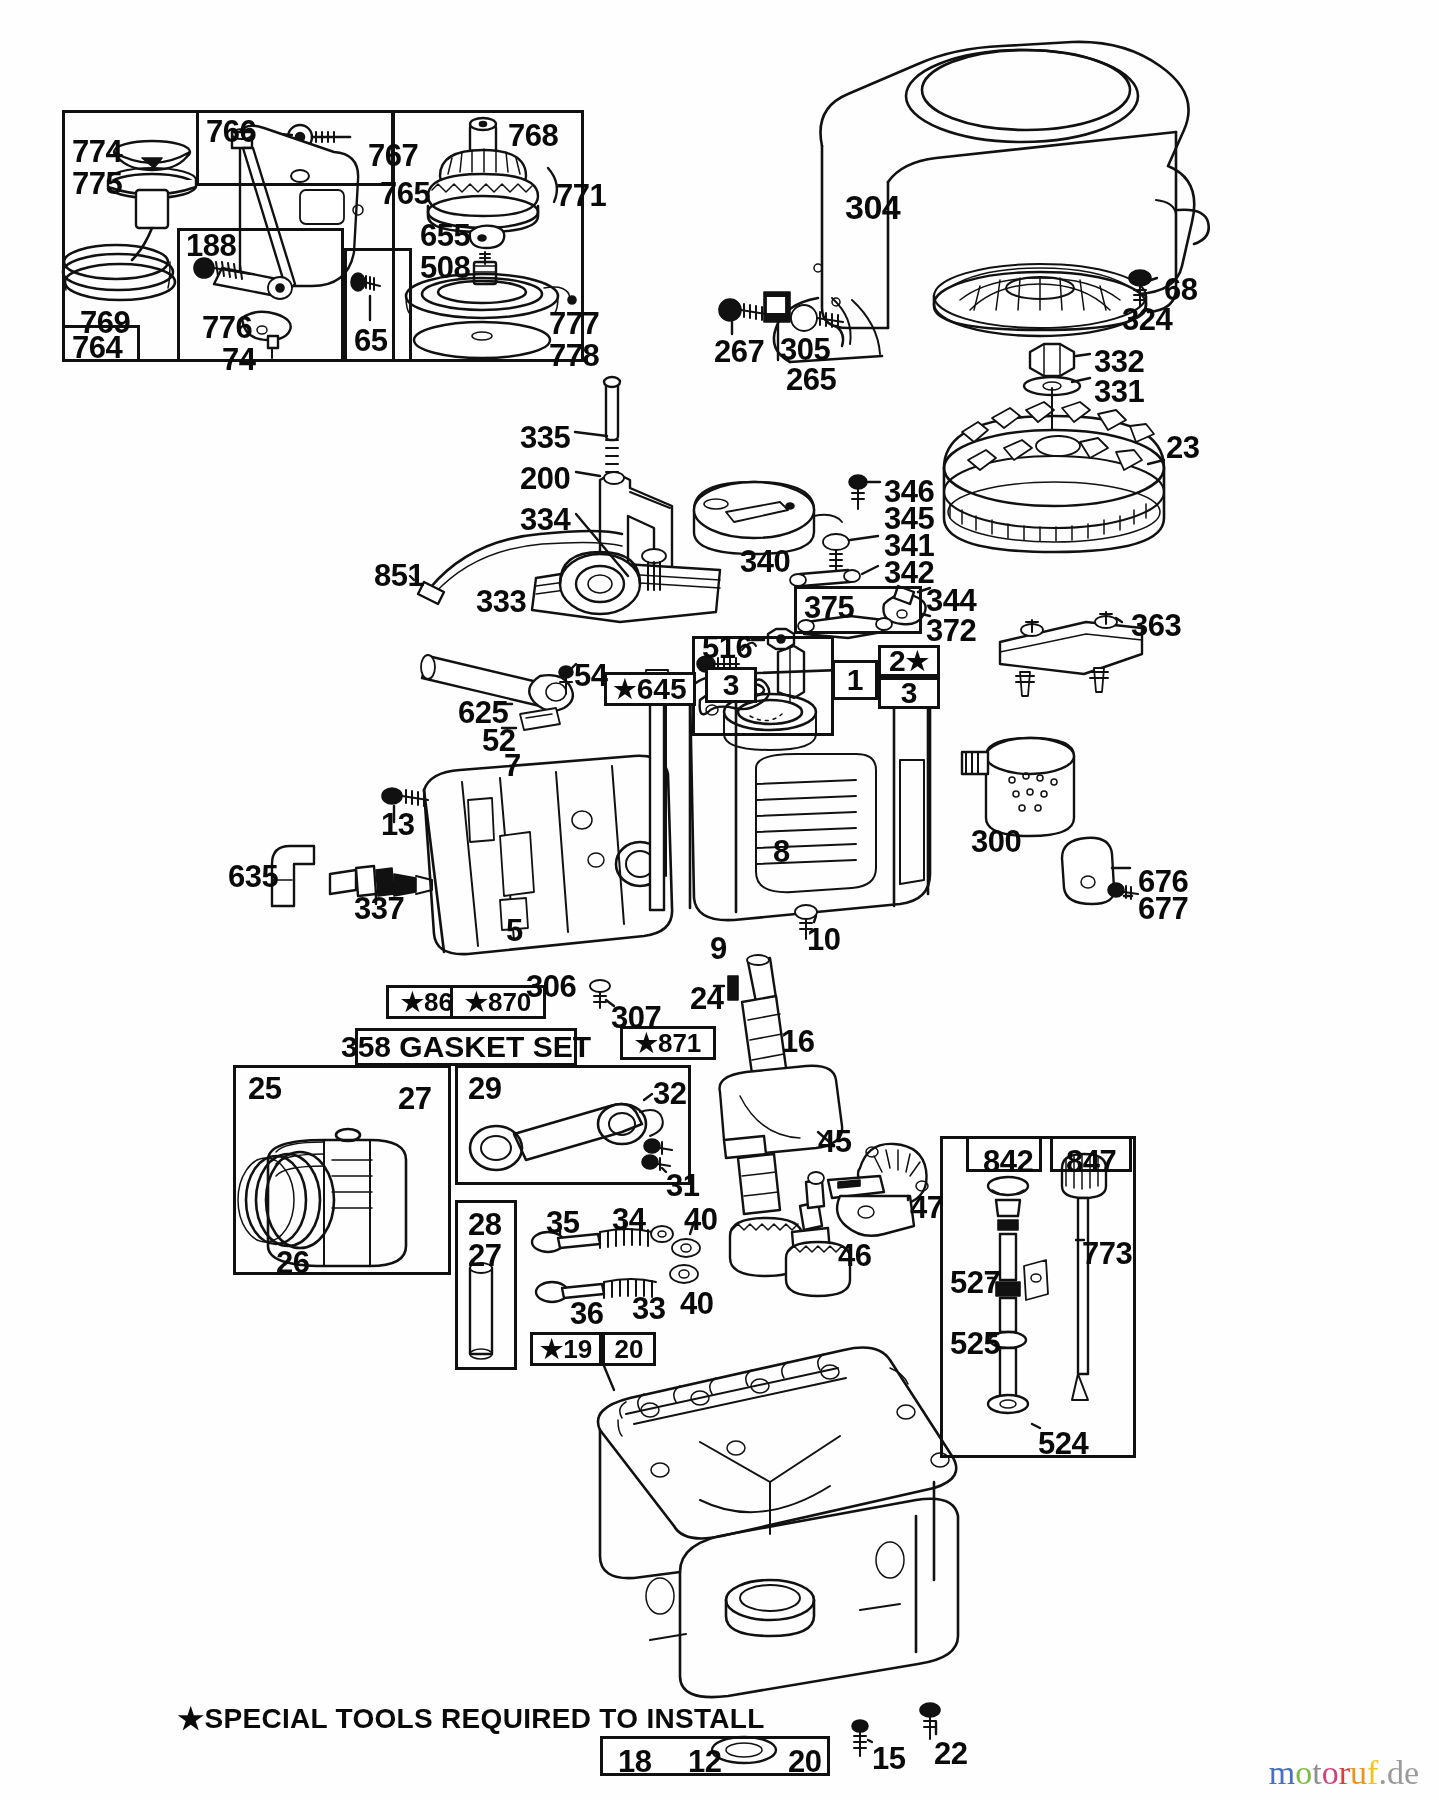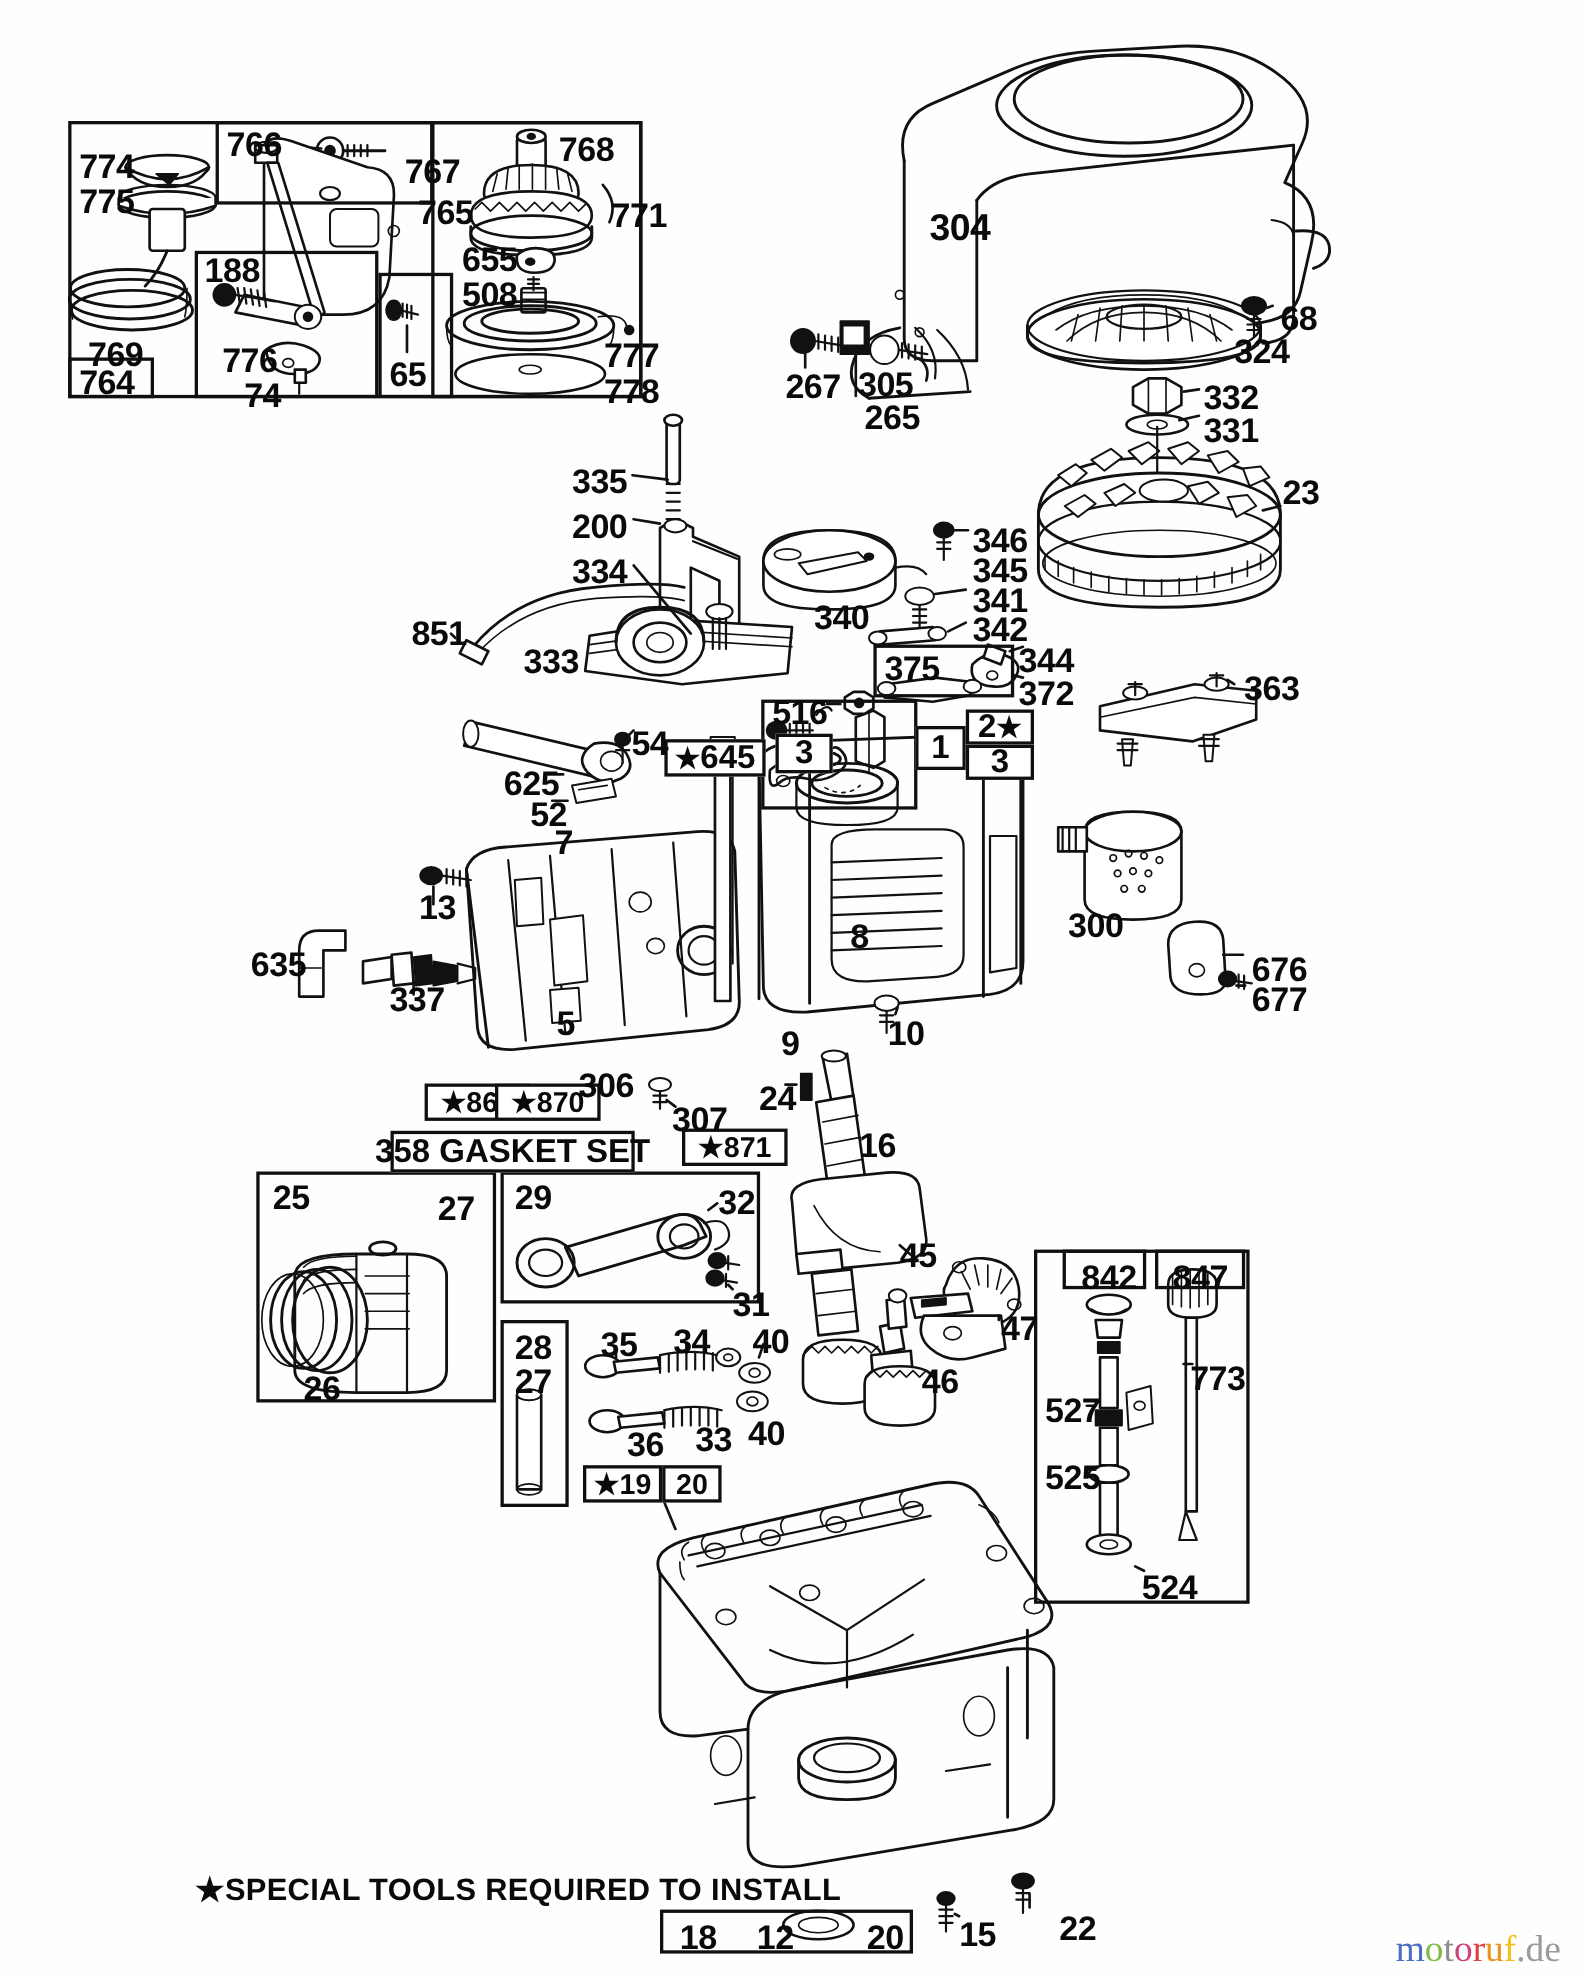--- a/index.html
+++ b/index.html
@@ -762,21 +762,21 @@
   <div class="num" style="left:570px; top:1298px;">36</div>
   <div class="num" style="left:632px; top:1293px;">33</div>
   <div class="num" style="left:680px; top:1288px;">40</div>
   <div class="num" style="left:818px; top:1126px;">45</div>
   <div class="num" style="left:910px; top:1192px;">47</div>
   <div class="num" style="left:838px; top:1240px;">46</div>
   <div class="num" style="left:618px; top:1746px;">18</div>
   <div class="num" style="left:688px; top:1746px;">12</div>
   <div class="num" style="left:788px; top:1746px;">20</div>
   <div class="num" style="left:872px; top:1743px;">15</div>
-  <div class="num" style="left:963px; top:1738px;">22</div>
+  <div class="num" style="left:934px; top:1738px;">22</div>
 
   <div class="num" style="left:983px;  top:1146px;">842</div>
   <div class="num" style="left:1066px; top:1146px;">847</div>
   <div class="num" style="left:1082px; top:1238px;">773</div>
   <div class="num" style="left:950px;  top:1267px;">527</div>
   <div class="num" style="left:950px;  top:1328px;">525</div>
   <div class="num" style="left:1038px; top:1428px;">524</div>
 
   <div id="legend">
     <span class="starglyph">★</span><span>SPECIAL TOOLS REQUIRED TO INSTALL</span><br>

